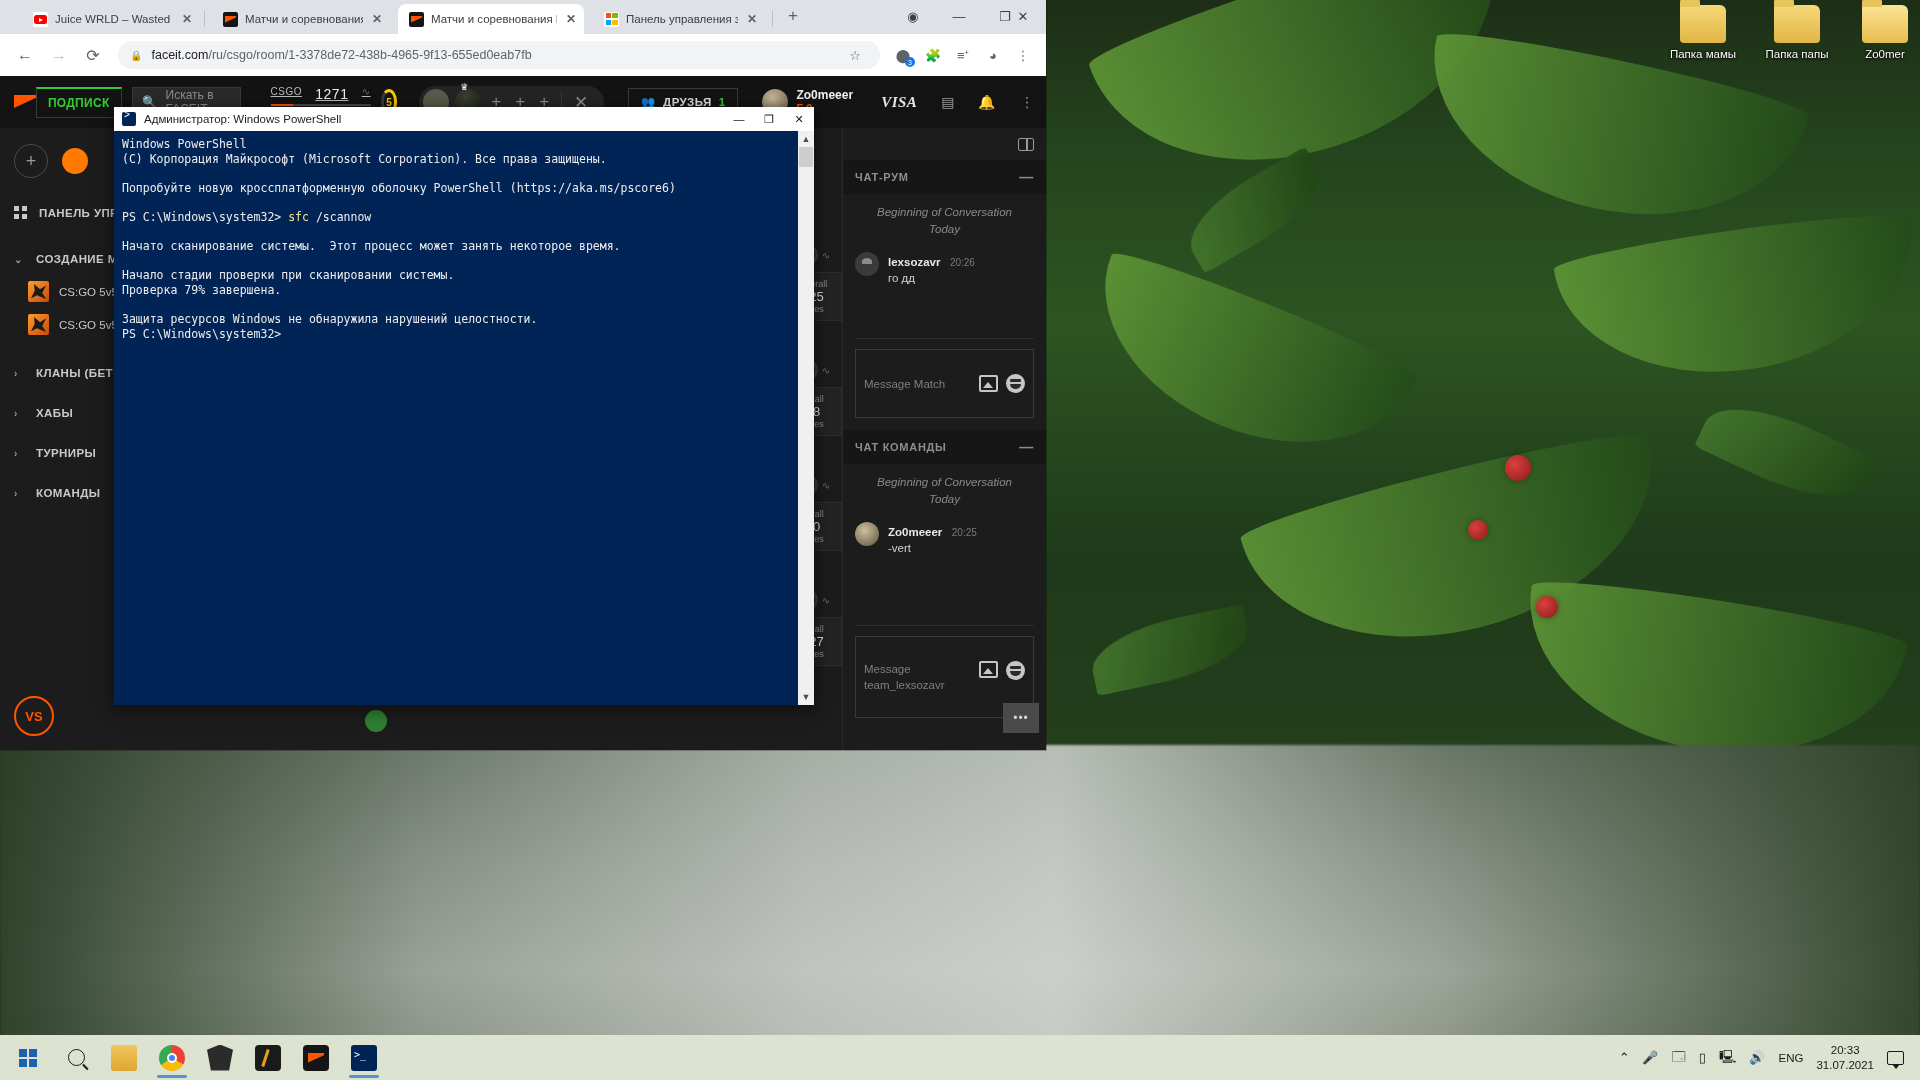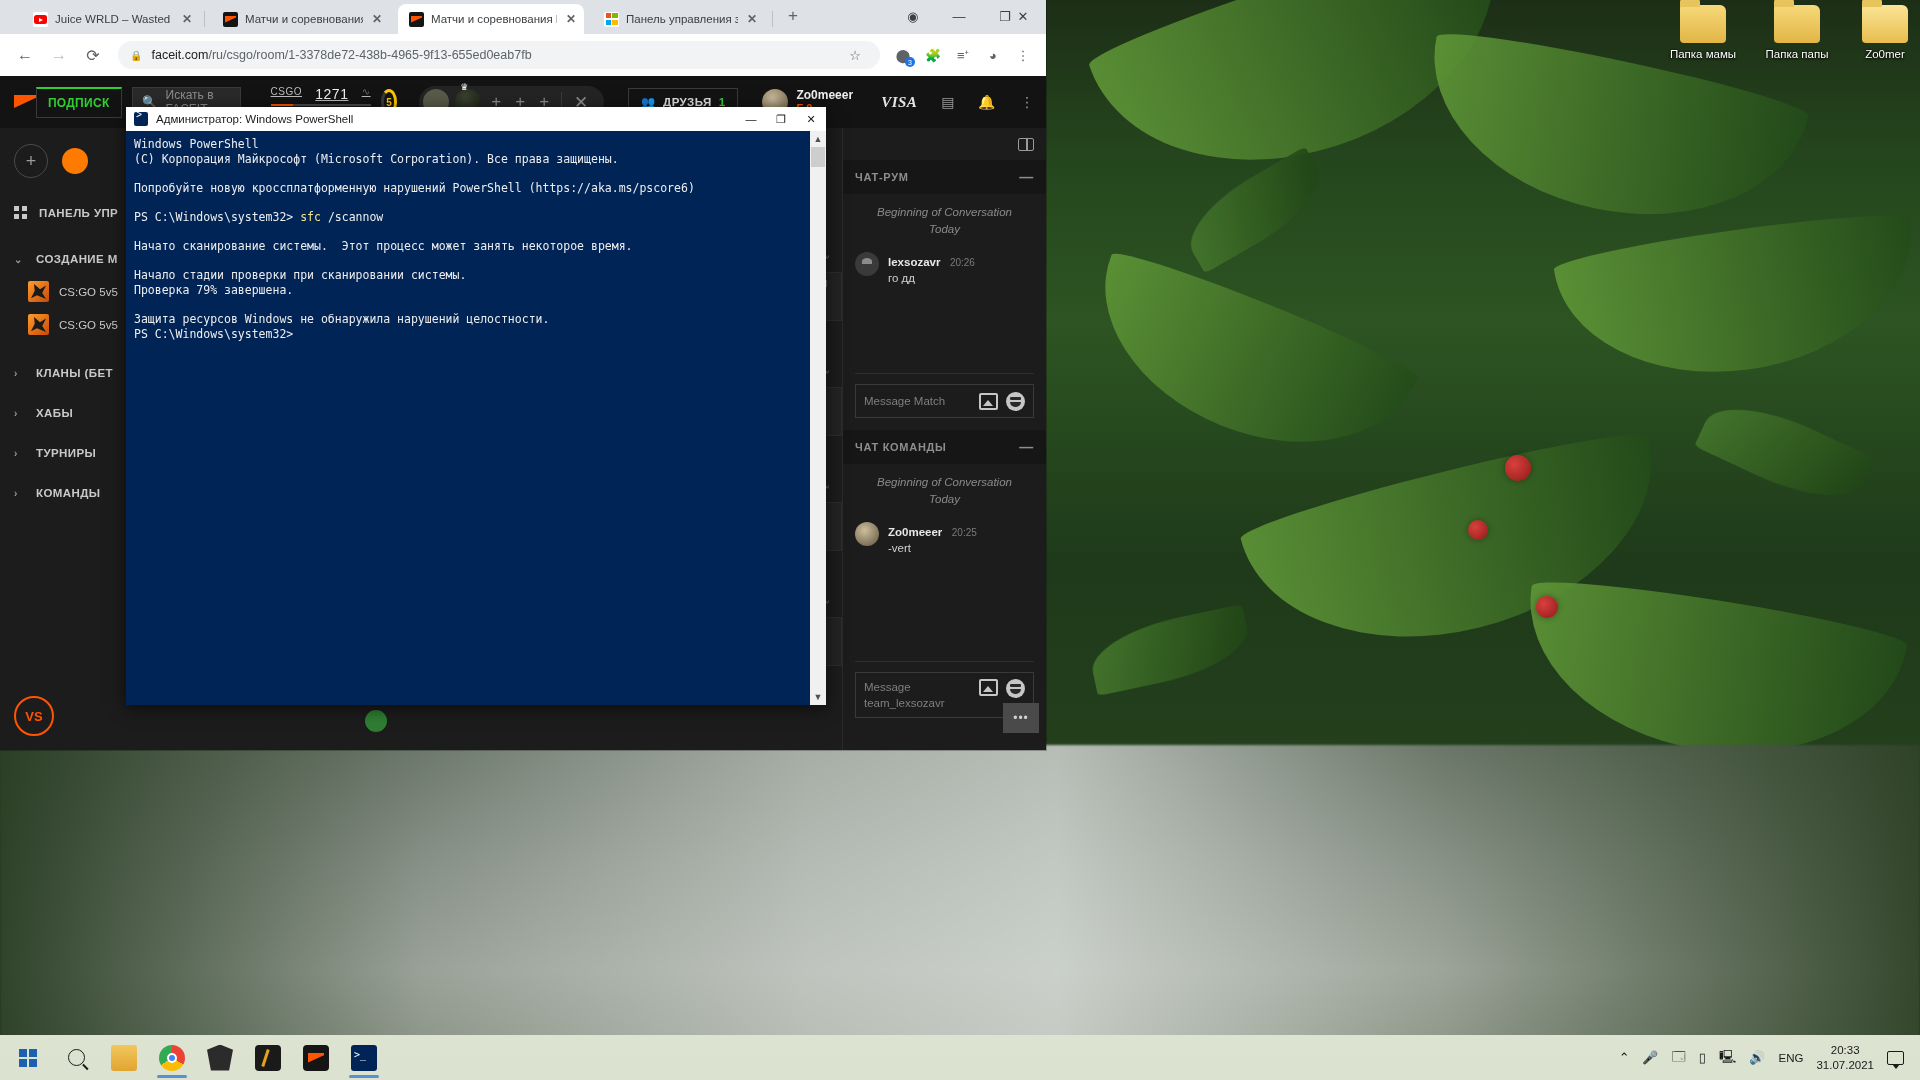--- a/index.html
+++ b/index.html
@@ -191,33 +191,33 @@
   .msg-av { width:24px; height:24px; border-radius:50%; background:#3a3a3a; flex:0 0 24px; position:relative; }
   .msg-av.photo { background:radial-gradient(circle at 40% 35%,#cdbf9d,#5e523d); }
   .msg-av.silh:after { content:""; position:absolute; left:7px; top:6px; width:10px; height:6px; border-radius:50% 50% 0 0; background:#8b8b8b; }
   .msg-name { font-size:11.5px; font-weight:700; color:#e8e8e8; }
   .msg-time { font-size:10px; color:#7a7a7a; margin-left:5px; }
   .msg-text { font-size:11.5px; color:#d0d0d0; margin-top:2px; }
   .chat-spacer { flex:1; }
   .chat-divider { height:1px; background:#2e2e2e; margin:0 12px; }
   .chat-input {
     margin:10px 12px 12px; border:1px solid #3a3a3a; min-height:34px;
-    display:flex; align-items:center; padding:6px 8px; gap:8px; position:relative;
+    display:flex; align-items:center; padding:24px 8px; gap:8px; position:relative;
   }
   .chat-input .ph { font-size:11.5px; color:#7f7f7f; flex:1; line-height:16px; }
   .ci-ico { width:19px; height:17px; border:2px solid #c6c6c6; border-radius:2px; position:relative; }
   .ci-ico:after { content:""; position:absolute; left:2px; bottom:2px; border-left:5px solid transparent; border-right:5px solid transparent; border-bottom:6px solid #c6c6c6; }
   .ci-emoji { width:19px; height:19px; border-radius:50%; background:#c6c6c6; position:relative; }
   .ci-emoji:after { content:""; position:absolute; left:4px; top:10px; width:11px; height:5px; border-radius:0 0 6px 6px; background:#2a2a2a; }
   .ci-emoji:before { content:""; position:absolute; left:4px; top:5px; width:11px; height:3px; background:#2a2a2a; border-radius:1px; box-shadow:none; }
   .ci-dots { position:absolute; right:-6px; bottom:-16px; width:36px; height:30px; background:#4a4a4a; display:flex; align-items:center; justify-content:center; color:#d0d0d0; font-size:12px; letter-spacing:1px;}
 
   
   #psh {
-    position:absolute; left:126px; top:107px; width:700px; height:598px;
+    position:absolute; left:114px; top:107px; width:700px; height:598px;
     background:#012456; box-shadow:0 3px 16px rgba(0,0,0,.6);
   }
   .psh-title { height:24px; background:#fff; display:flex; align-items:center; padding-left:8px; position:relative; }
   .psh-ico { width:14px; height:14px; background:#012456; border-radius:2px; position:relative; margin-right:8px; }
   .psh-ico:after { content:">"; position:absolute; left:2px; top:-2px; color:#fff; font-size:10px; font-family:"Liberation Mono", monospace; }
   .psh-title .t { font-size:11.5px; color:#1a1a1a; }
   .psh-btns { position:absolute; right:0; top:0; display:flex; height:24px; }
   .psh-btn { width:30px; display:flex; align-items:center; justify-content:center; font-size:11px; color:#1a1a1a; }
   .psh-term {
     position:relative; height:574px; padding:6px 8px;
@@ -584,21 +584,21 @@
     <span class="t">Администратор: Windows PowerShell</span>
     <span class="psh-btns">
       <span class="psh-btn">—</span>
       <span class="psh-btn">❐</span>
       <span class="psh-btn">✕</span>
     </span>
   </div>
   <div class="psh-term"><span>Windows PowerShell</span>
 <span>(C) Корпорация Майкрософт (Microsoft Corporation). Все права защищены.</span>
 <span></span>
-<span>Попробуйте новую кроссплатформенную нарушений PowerShell (https://aka.ms/pscore6)</span>
+<span>Попробуйте новую кроссплатформенную оболочку PowerShell (https://aka.ms/pscore6)</span>
 <span></span>
 <span><span>PS C:\Windows\system32&gt; </span><span class="cmd-y">sfc</span><span> /scannow</span></span>
 <span></span>
 <span>Начато сканирование системы.  Этот процесс может занять некоторое время.</span>
 <span></span>
 <span>Начало стадии проверки при сканировании системы.</span>
 <span>Проверка 79% завершена.</span>
 <span></span>
 <span>Защита ресурсов Windows не обнаружила нарушений целостности.</span>
 <span>PS C:\Windows\system32&gt;</span></div>

